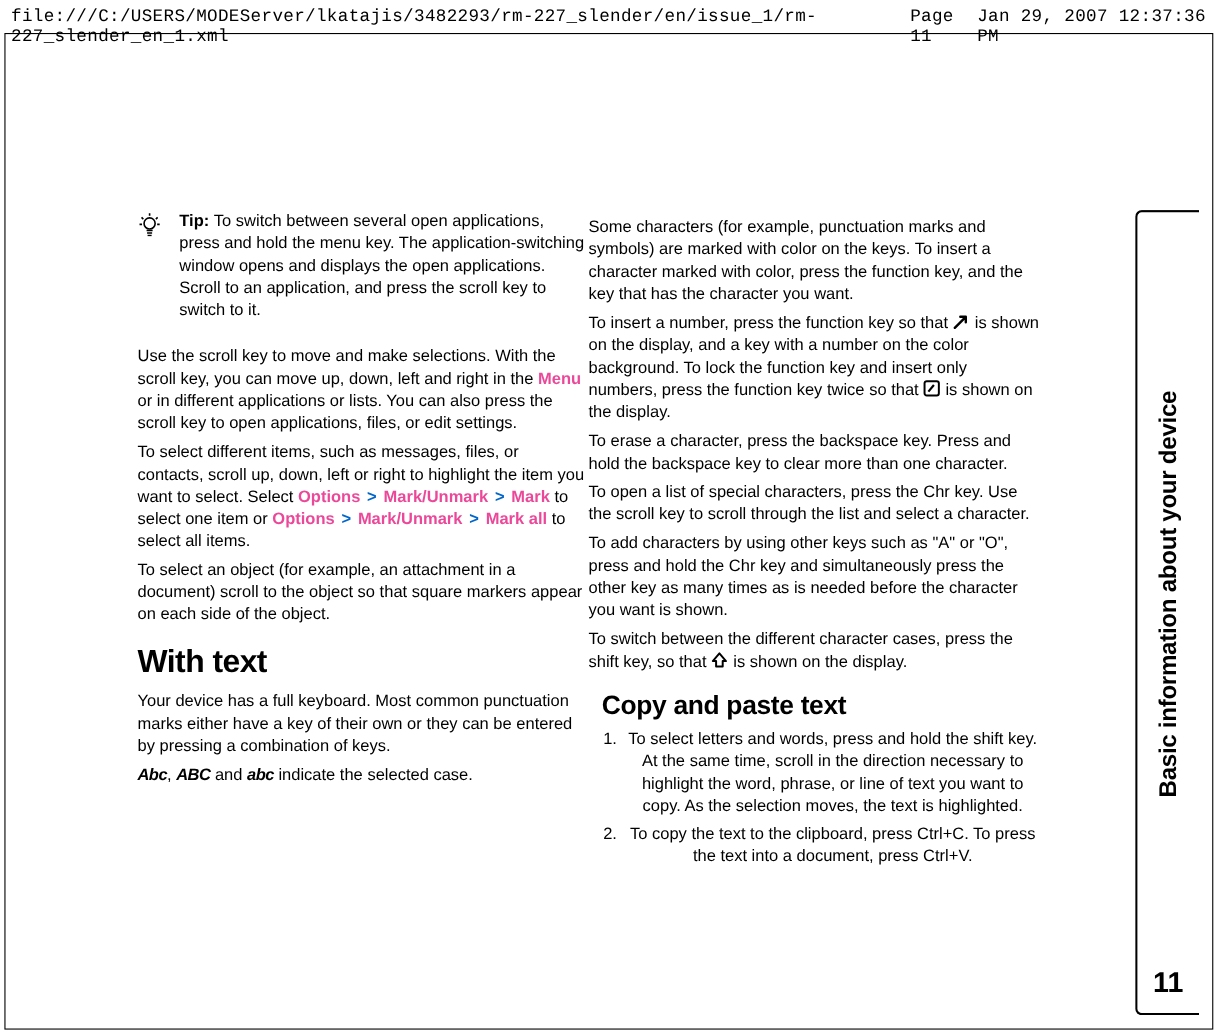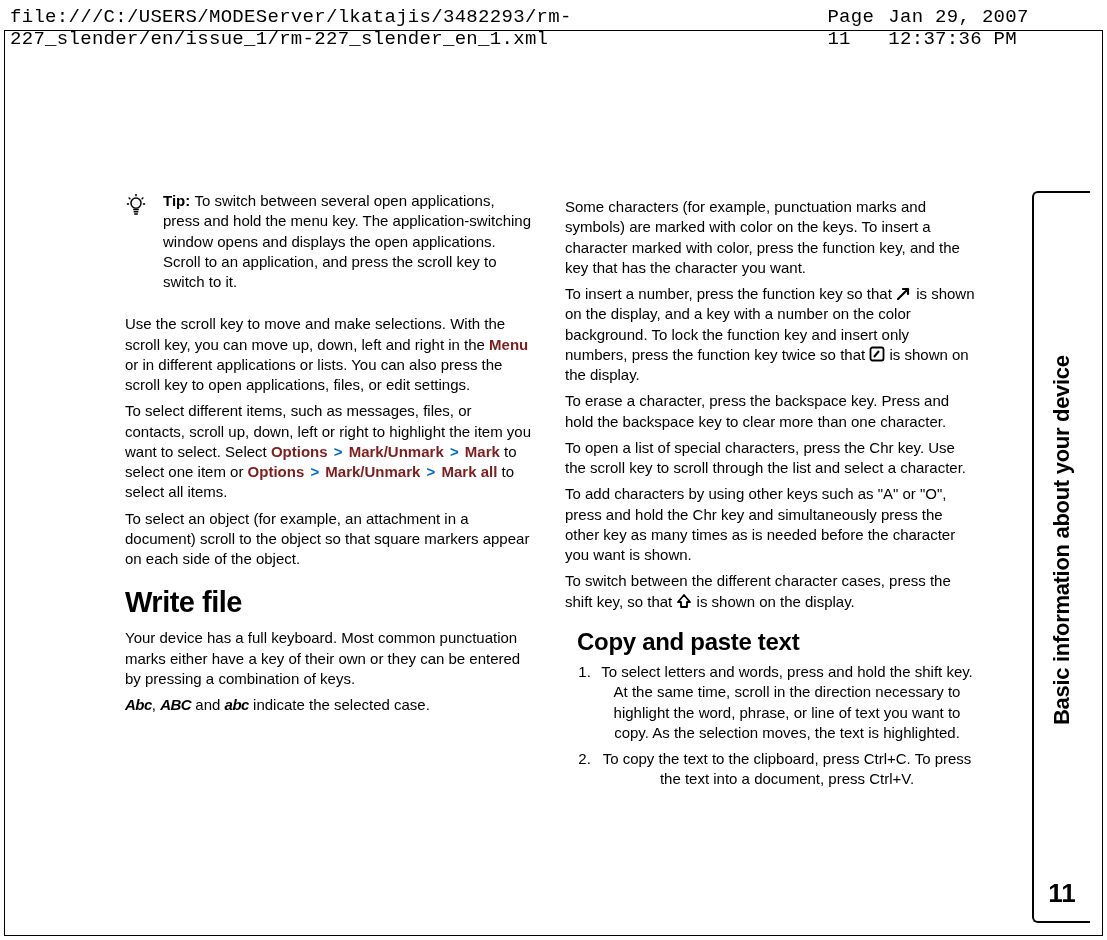--- a/index.html
+++ b/index.html
@@ -9,38 +9,37 @@
     height: 940px;
     background: #fff;
     position: relative;
     color: #000;
   }
   .header {
     display: flex;
     justify-content: space-between;
     padding: 6px 10px 8px 10px;
     font-family: 'Courier New', monospace;
-    font-size: 19px;
+    font-size: 16px;
     letter-spacing: 0.3px;
   }
   .page-frame {
     position: absolute;
     top: 30px;
     left: 4px;
     right: 4px;
     bottom: 4px;
     border: 1px solid #000;
   }
   .content-area {
     position: absolute;
     top: 160px;
     left: 120px;
     width: 850px;
     display: flex;
-    gap: 30px;
   }
   .col {
     width: 410px;
     font-size: 15px;
     line-height: 1.35;
   }
   .tip-block {
     display: flex;
     gap: 14px;
     margin-bottom: 22px;
@@ -57,21 +56,21 @@
     margin: 14px 0 6px 0;
     letter-spacing: -0.5px;
   }
   h2 {
     font-size: 24px;
     font-weight: bold;
     margin: 14px 0 4px 12px;
     letter-spacing: -0.3px;
   }
   p { margin: 6px 0; }
-  .menu-link { color: #7f1d1d; font-weight: bold; }
+  .menu-link { color: #ec4899; font-weight: bold; }
   .sep { color: #0066cc; font-weight: bold; padding: 0 2px; }
   .indicator-text {
     font-family: 'Arial Black', Arial, sans-serif;
     font-weight: 700;
     font-style: italic;
     letter-spacing: -0.5px;
     font-size: 15px;
   }
   .inline-icon {
     display: inline-block;
@@ -150,21 +149,21 @@
         <span>Use the scroll key to move and make selections. With the scroll key, you can move up, down, left and right in the </span><span class="menu-link">Menu</span><span> or in different applications or lists. You can also press the scroll key to open applications, files, or edit settings.</span>
       </p>
 
 
       <p>
         <span>To select different items, such as messages, files, or contacts, scroll up, down, left or right to highlight the item you want to select. Select </span><span class="menu-link">Options</span><span class="sep">&nbsp;&gt;&nbsp;</span><span class="menu-link">Mark/Unmark</span><span class="sep">&nbsp;&gt;&nbsp;</span><span class="menu-link">Mark</span><span> to select one item or </span><span class="menu-link">Options</span><span class="sep">&nbsp;&gt;&nbsp;</span><span class="menu-link">Mark/Unmark</span><span class="sep">&nbsp;&gt;&nbsp;</span><span class="menu-link">Mark all</span><span> to select all items.</span>
       </p>
 
       <p>To select an object (for example, an attachment in a document) scroll to the object so that square markers appear on each side of the object.</p>
 
-      <h1>Write file</h1>
+      <h1>With text</h1>
 
       <p>Your device has a full keyboard. Most common punctuation marks either have a key of their own or they can be entered by pressing a combination of keys.</p>
 
       <p>
         <span class="indicator-text">Abc</span><span>, </span><span class="indicator-text">ABC</span><span> and </span><span class="indicator-text">abc</span><span> indicate the selected case.</span>
       </p>
 
     </div>
 
     <div class="col">

